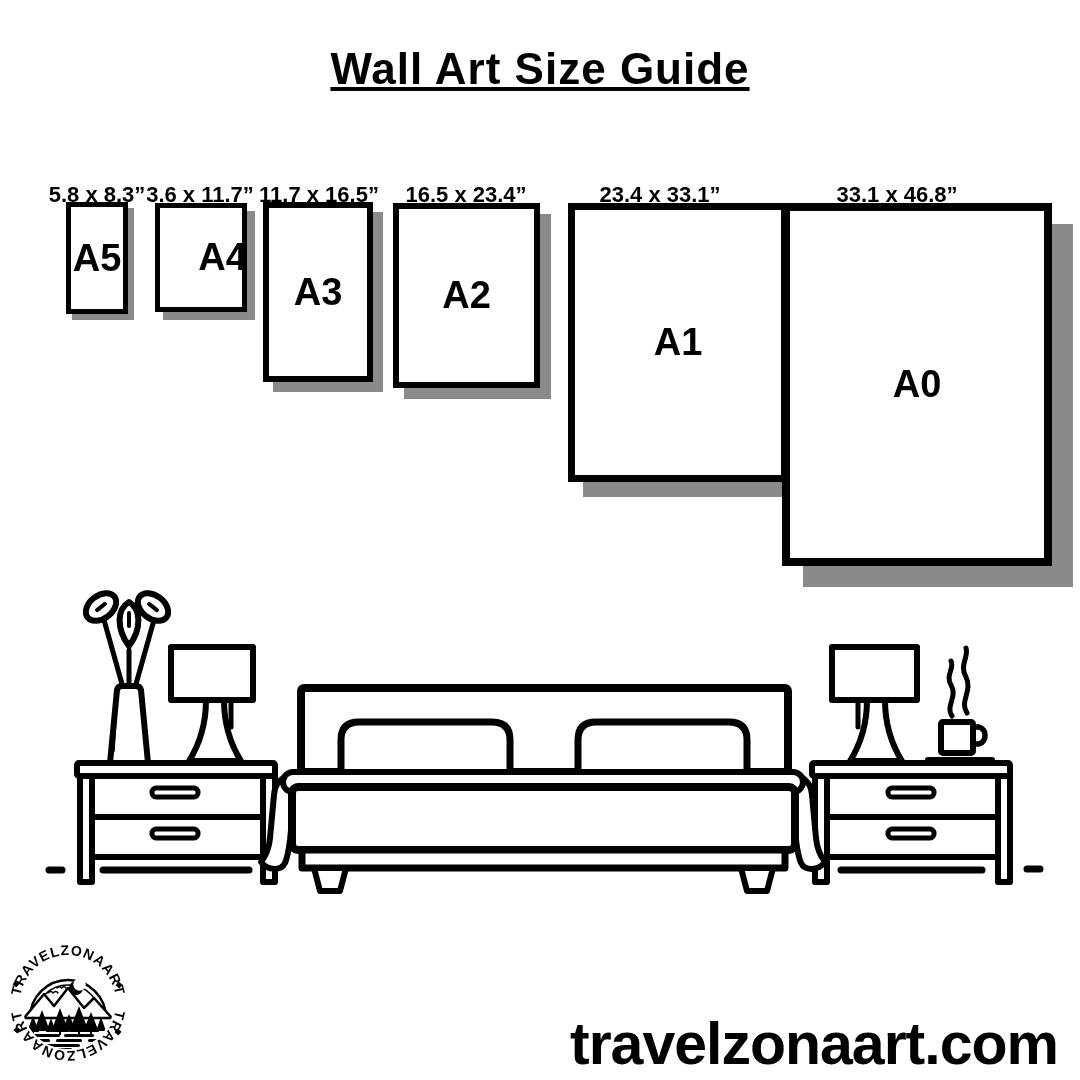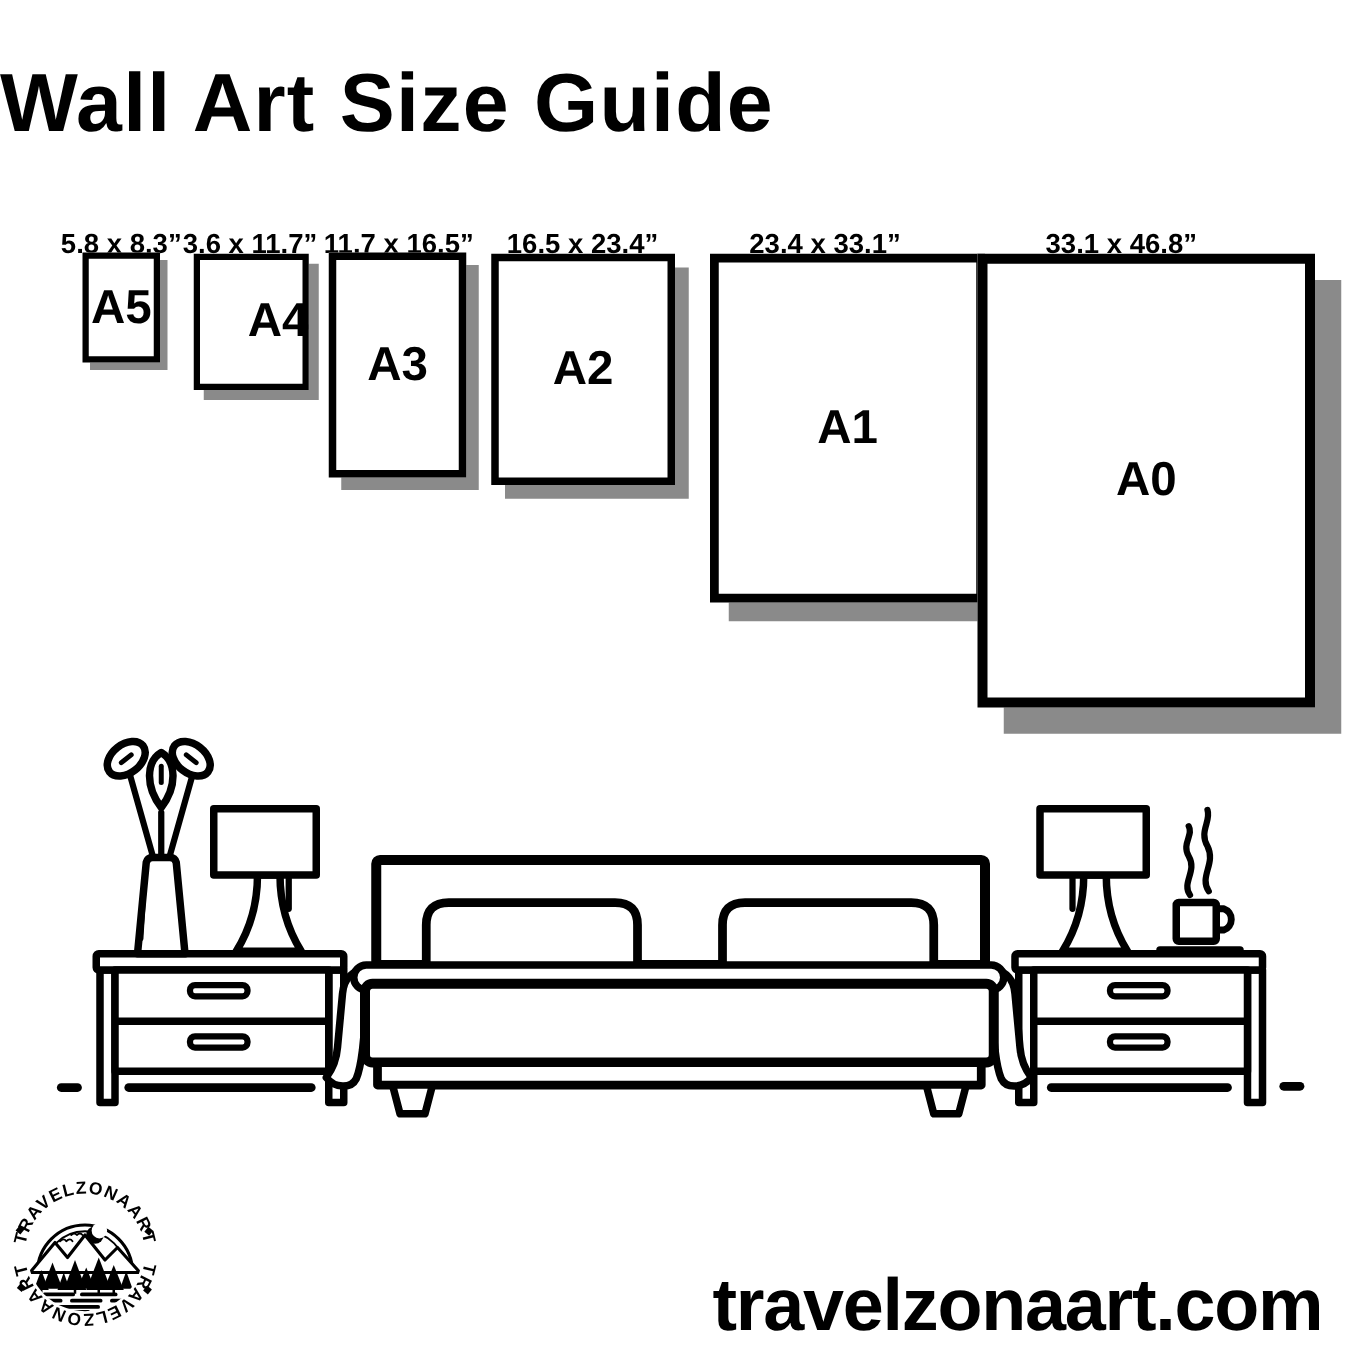--- a/index.html
+++ b/index.html
@@ -1,35 +1,35 @@
 <!DOCTYPE html>
 <html><head>
 <meta charset="utf-8">
 <style>
   html,body{margin:0;padding:0;background:#fff;}
   .canvas{
     position:relative;width:1080px;height:1080px;background:#fff;
     font-family:"Liberation Sans",sans-serif;color:#000;overflow:hidden;
   }
   .title{
-    position:absolute;left:0;top:44px;width:100%;
-    font-size:66px;font-weight:bold;letter-spacing:1px;
+    position:absolute;left:0;top:44px;width:100%;text-align:center;
+    font-size:44px;font-weight:bold;letter-spacing:1px;text-decoration:underline;
   }
   .dims{
     position:absolute;top:182px;transform:translateX(-50%);
     font-size:22px;font-weight:bold;white-space:nowrap;
   }
   .dims-a5{left:97px}.dims-a4{left:200px}.dims-a3{left:319px}
   .dims-a2{left:466px}.dims-a1{left:660px}.dims-a0{left:897px}
   .frame{
     position:absolute;background:#fff;border:5px solid #000;box-sizing:border-box;
     display:flex;align-items:center;justify-content:center;
   }
   .size-label{font-size:38px;font-weight:bold;}
-  .f-a5{left:66px; top:202px;width:62px; height:88px; border-width:5px;box-shadow:6px 6px 0 #8a8a8a;}
+  .f-a5{left:66px; top:202px;width:62px; height:112px; border-width:5px;box-shadow:6px 6px 0 #8a8a8a;}
   .f-a4{left:155px;top:203px;width:92px; height:109px;border-width:5px;box-shadow:8px 8px 0 #8a8a8a;padding-left:43px;}
   .f-a3{left:263px;top:202px;width:110px;height:180px;border-width:6px;box-shadow:10px 10px 0 #8a8a8a;}
   .f-a2{left:393px;top:203px;width:147px;height:185px;border-width:6px;box-shadow:11px 11px 0 #8a8a8a;}
   .f-a1{left:568px;top:203px;width:220px;height:279px;border-width:7px;box-shadow:15px 15px 0 #8a8a8a;}
   .f-a0{left:782px;top:203px;width:270px;height:363px;border-width:8px;box-shadow:21px 21px 0 #8a8a8a;}
   .scene{position:absolute;left:40px;top:585px;width:1010px;height:325px;}
   .logo{position:absolute;left:6px;top:932px;width:122px;height:140px;}
   .website{
     position:absolute;left:570px;top:1010px;width:510px;
     font-size:59px;font-weight:bold;letter-spacing:-1px;

